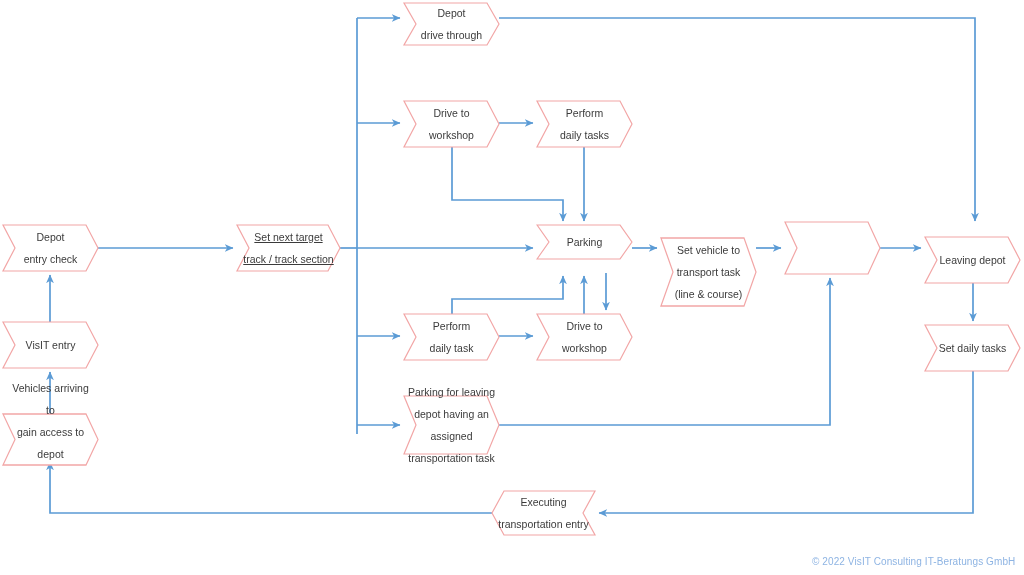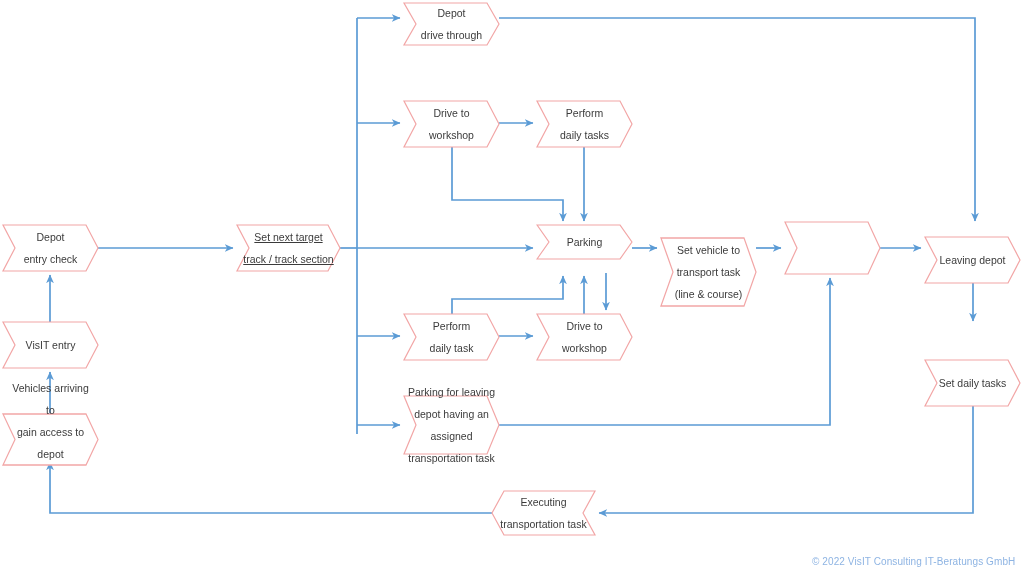--- a/index.html
+++ b/index.html
@@ -210,21 +210,21 @@
         <span class="lbl">Perform
 daily task</span>
       </div>
       <div class="node svgshape" style="left: 537px; top: 314px; width: 95px; height: 46px;">
         <svg viewBox="0 0 95 46" preserveAspectRatio="none">
           <polygon points="0,0 83,0 95,23 83,46 0,46 12,23" fill="#ffffff" stroke="#f2a6a6" stroke-width="1.2" stroke-linejoin="miter"></polygon>
         </svg>
         <span class="lbl">Drive to
 workshop</span>
       </div>
-      <div class="node svgshape" style="left: 925px; top: 325px; width: 95px; height: 46px; margin-top: 35px;">
+      <div class="node svgshape" style="left: 925px; top: 325px; width: 95px; height: 46px;">
         <svg viewBox="0 0 95 46" preserveAspectRatio="none">
           <polygon points="0,0 83,0 95,23 83,46 0,46 12,23" fill="#ffffff" stroke="#f2a6a6" stroke-width="1.2" stroke-linejoin="miter"></polygon>
         </svg>
         <span class="lbl">Set daily tasks</span>
       </div>
       <div class="node svgshape" style="left: 3px; top: 414px; width: 95px; height: 51px; align-items: flex-end;">
         <svg viewBox="0 0 95 44" preserveAspectRatio="none">
           <polygon points="0,0 83,0 95,22 83,44 0,44 12,22" fill="#ffffff" stroke="#f2a6a6" stroke-width="1.2" stroke-linejoin="miter"></polygon>
         </svg>
         <span class="lbl">Vehicles arriving to
@@ -237,19 +237,19 @@
         <span class="lbl">Parking for leaving
 depot having an
 assigned
 transportation task</span>
       </div>
       <div class="node svgshape" style="left: 492px; top: 491px; width: 103px; height: 44px;">
         <svg viewBox="0 0 103 44" preserveAspectRatio="none">
           <polygon points="12,0 103,0 91,22 103,44 12,44 0,22" fill="#ffffff" stroke="#f2a6a6" stroke-width="1.2" stroke-linejoin="miter"></polygon>
         </svg>
         <span class="lbl">Executing
-transportation task</span>
+transportation entry</span>
       </div>
     </div>
 
   <div class="copyright" style="left: 812px; top: 556px; color: rgb(142, 180, 227);">© 2022 VisIT Consulting IT-Beratungs GmbH</div>
 
 </div>
 
 </body></html>

